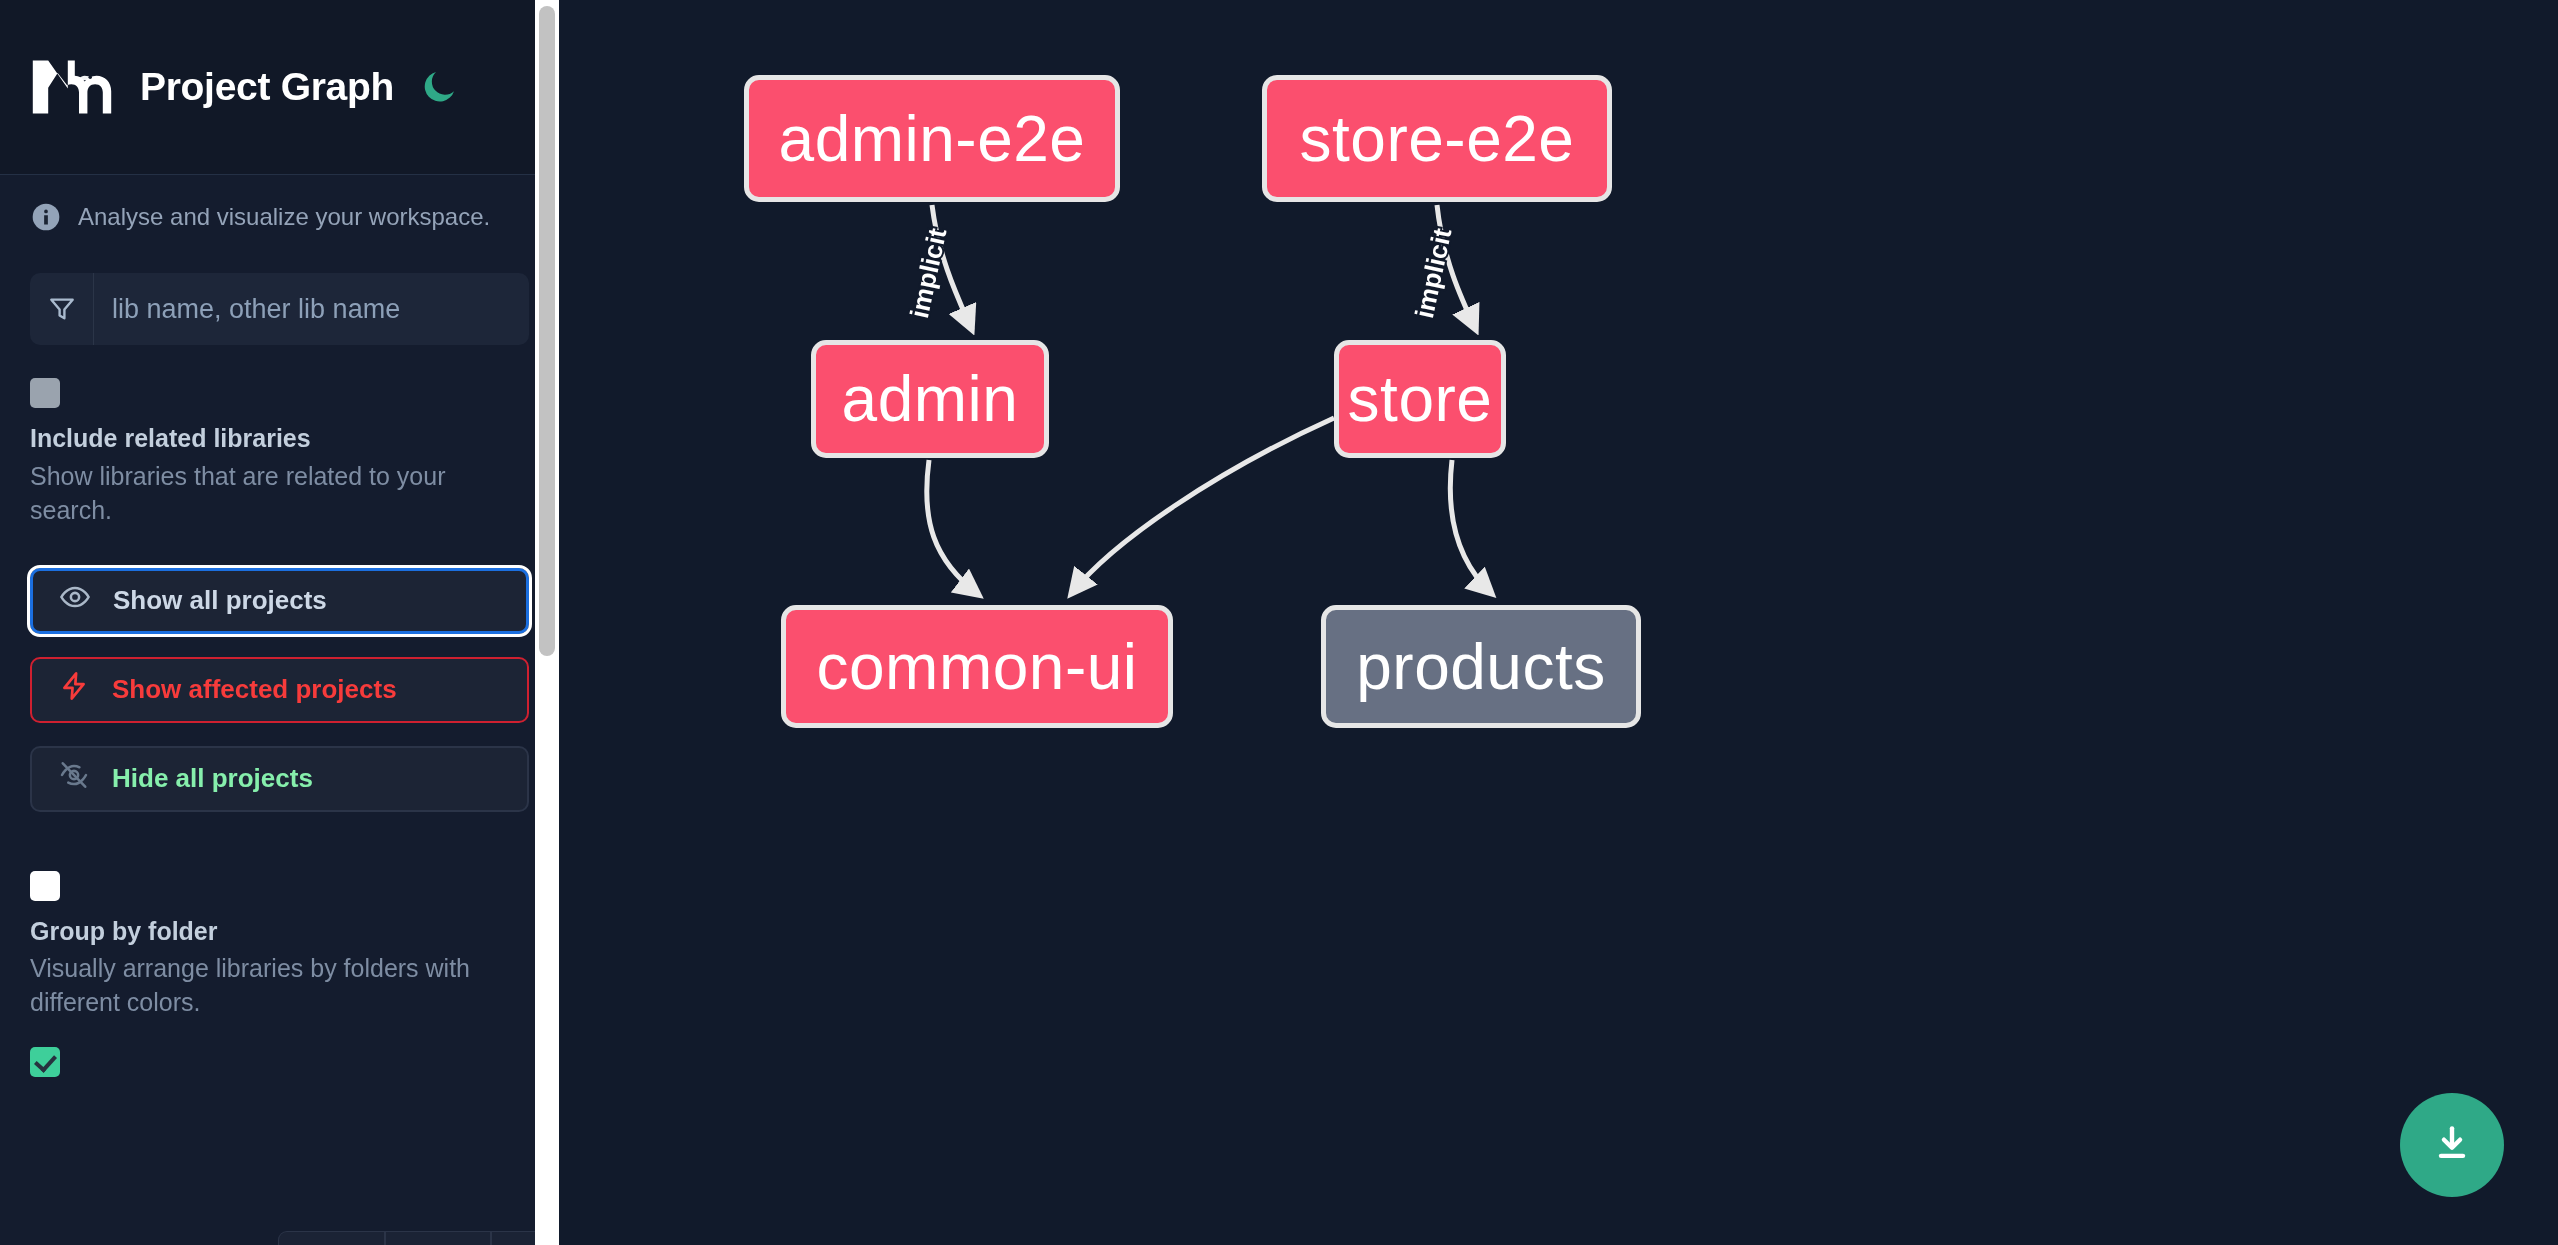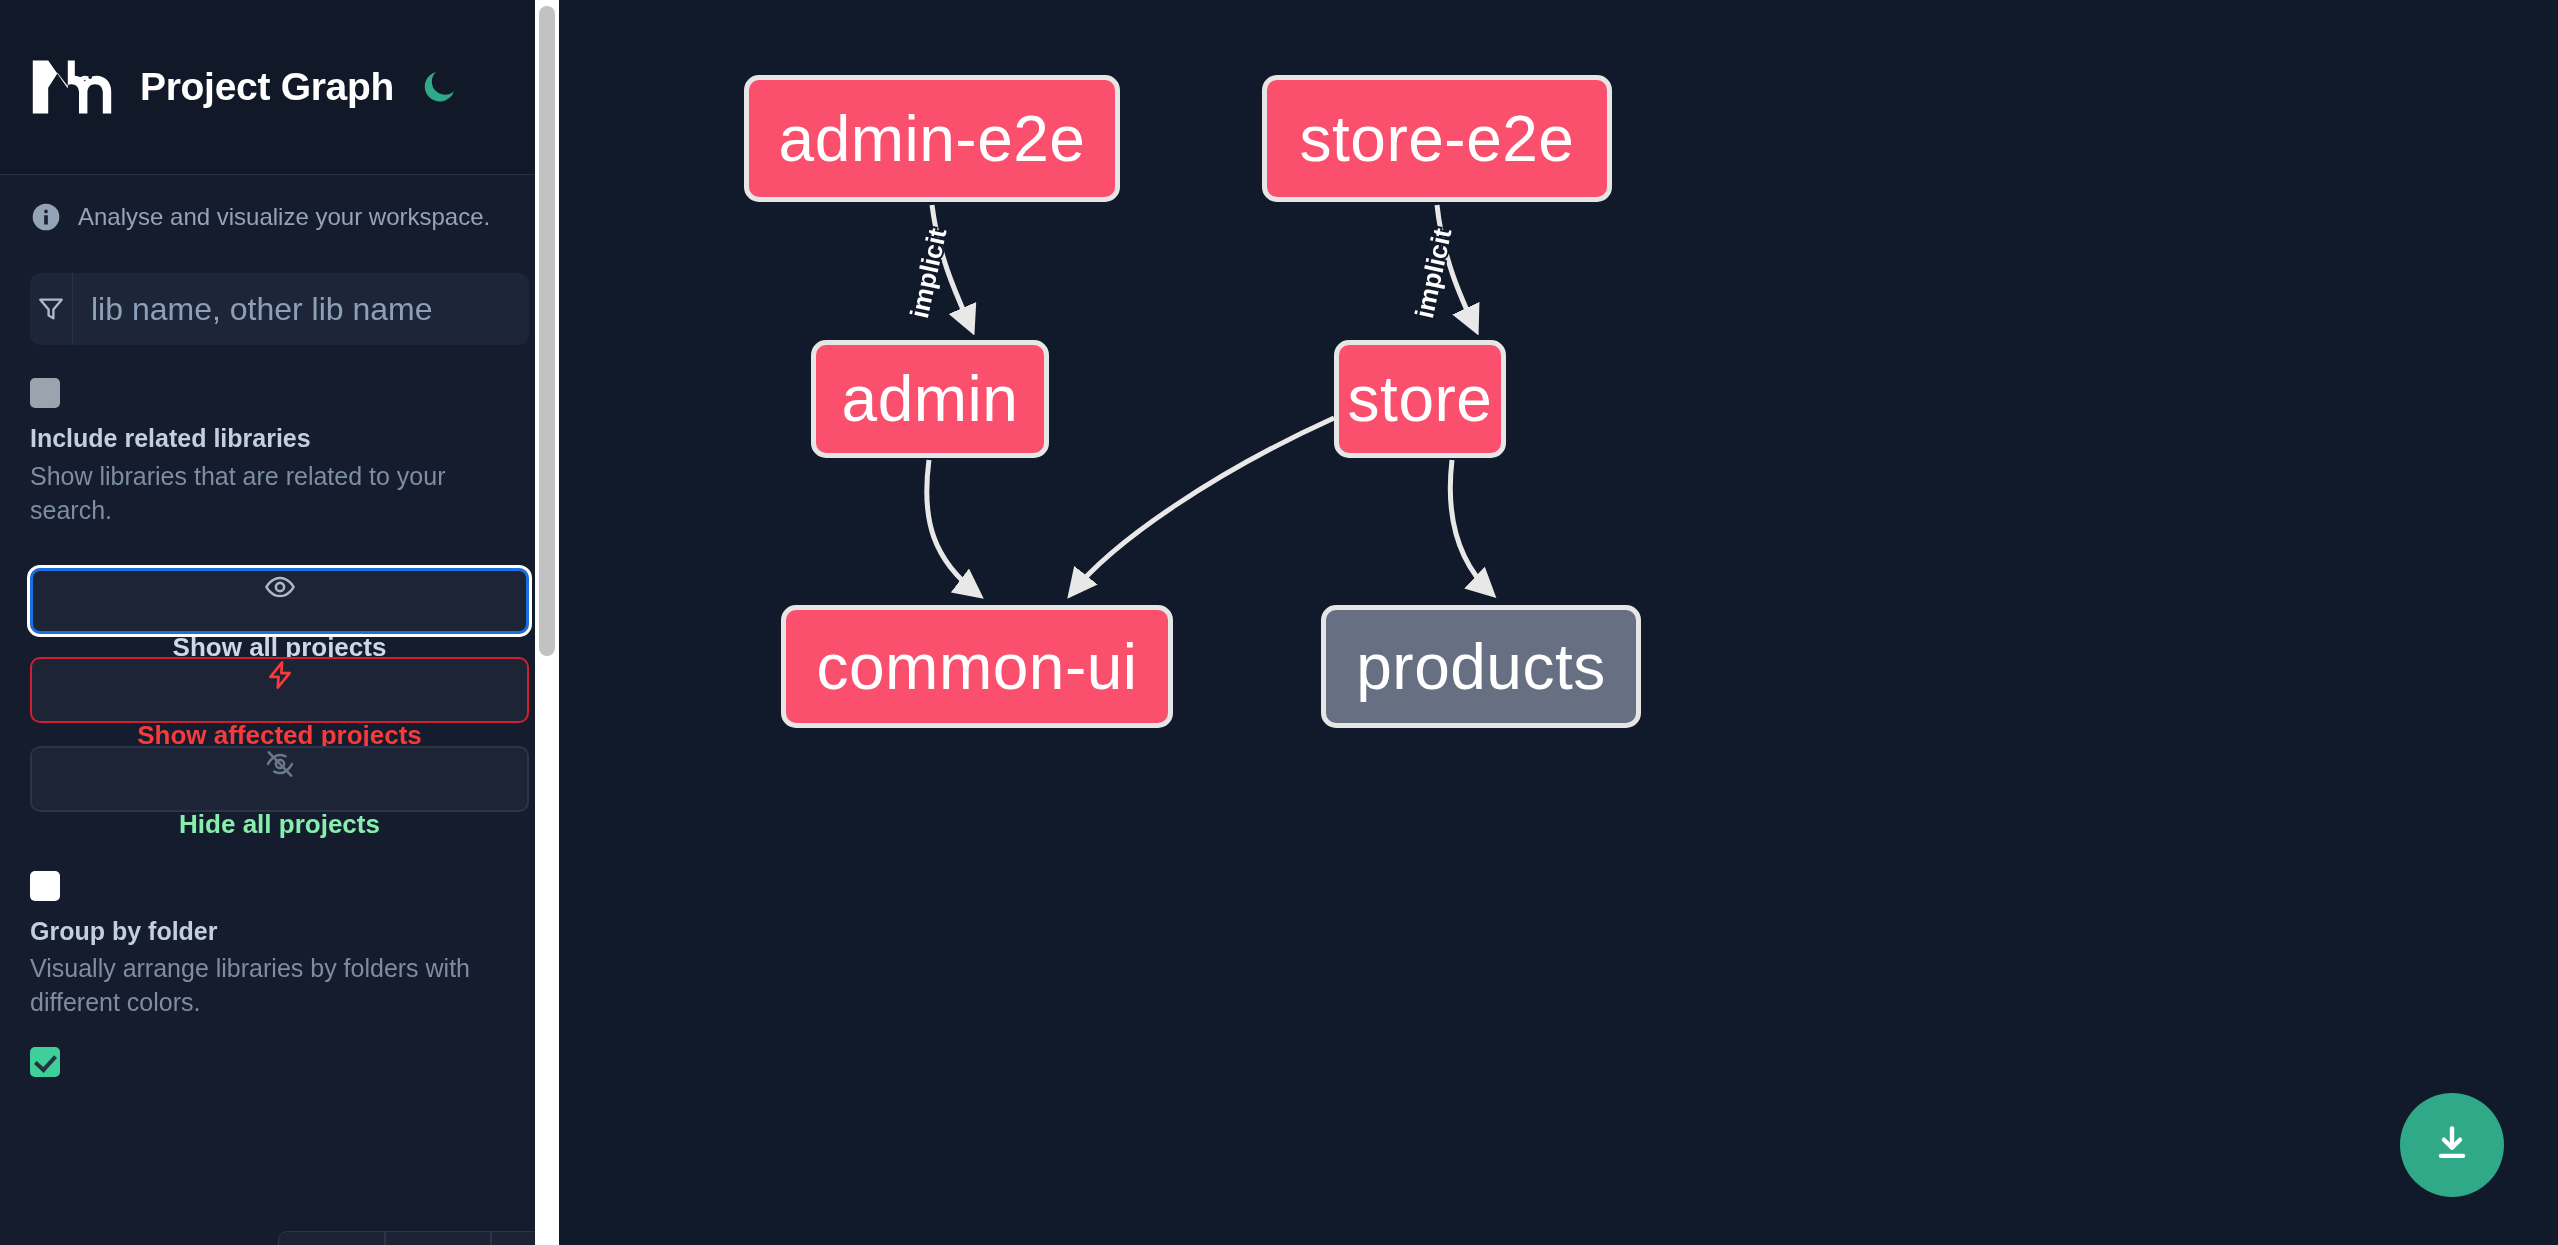--- a/index.html
+++ b/index.html
@@ -73,21 +73,21 @@
     border-right: 1.5px solid #2c3purple;
     border-right: 1.5px solid #2b3548;
   }
   .filter-input {
     flex: 1;
     background: transparent;
     border: none;
     outline: none;
     color: #84cc16;
     font-family: "Liberation Sans", sans-serif;
-    font-size: 32px;
+    font-size: 27px;
     padding: 0 18px;
   }
   .filter-input::placeholder { color: #8da0b8; }
 
   
   .check-row {
     display: flex;
     padding: 28px 18px 0 30px;
     gap: 15px;
     flex-direction: column;
@@ -134,21 +134,20 @@
     height: 66px;
     border-radius: 10px;
     display: flex;
     align-items: center;
     padding: 0 26px;
     gap: 22px;
     background: #1c2435;
     cursor: pointer;
     font-size: 26px;
     font-weight: 700;
-    flex-direction: column;
   }
   .btn-label { white-space: nowrap; }
   .btn.show-all {
     border: 3px solid #1b6fe0;
     outline: 3px solid #ffffff;
     outline-offset: 0px;
     color: #cdd8e6;
   }
   .btn.affected {
     border: 2px solid #cf2030;

